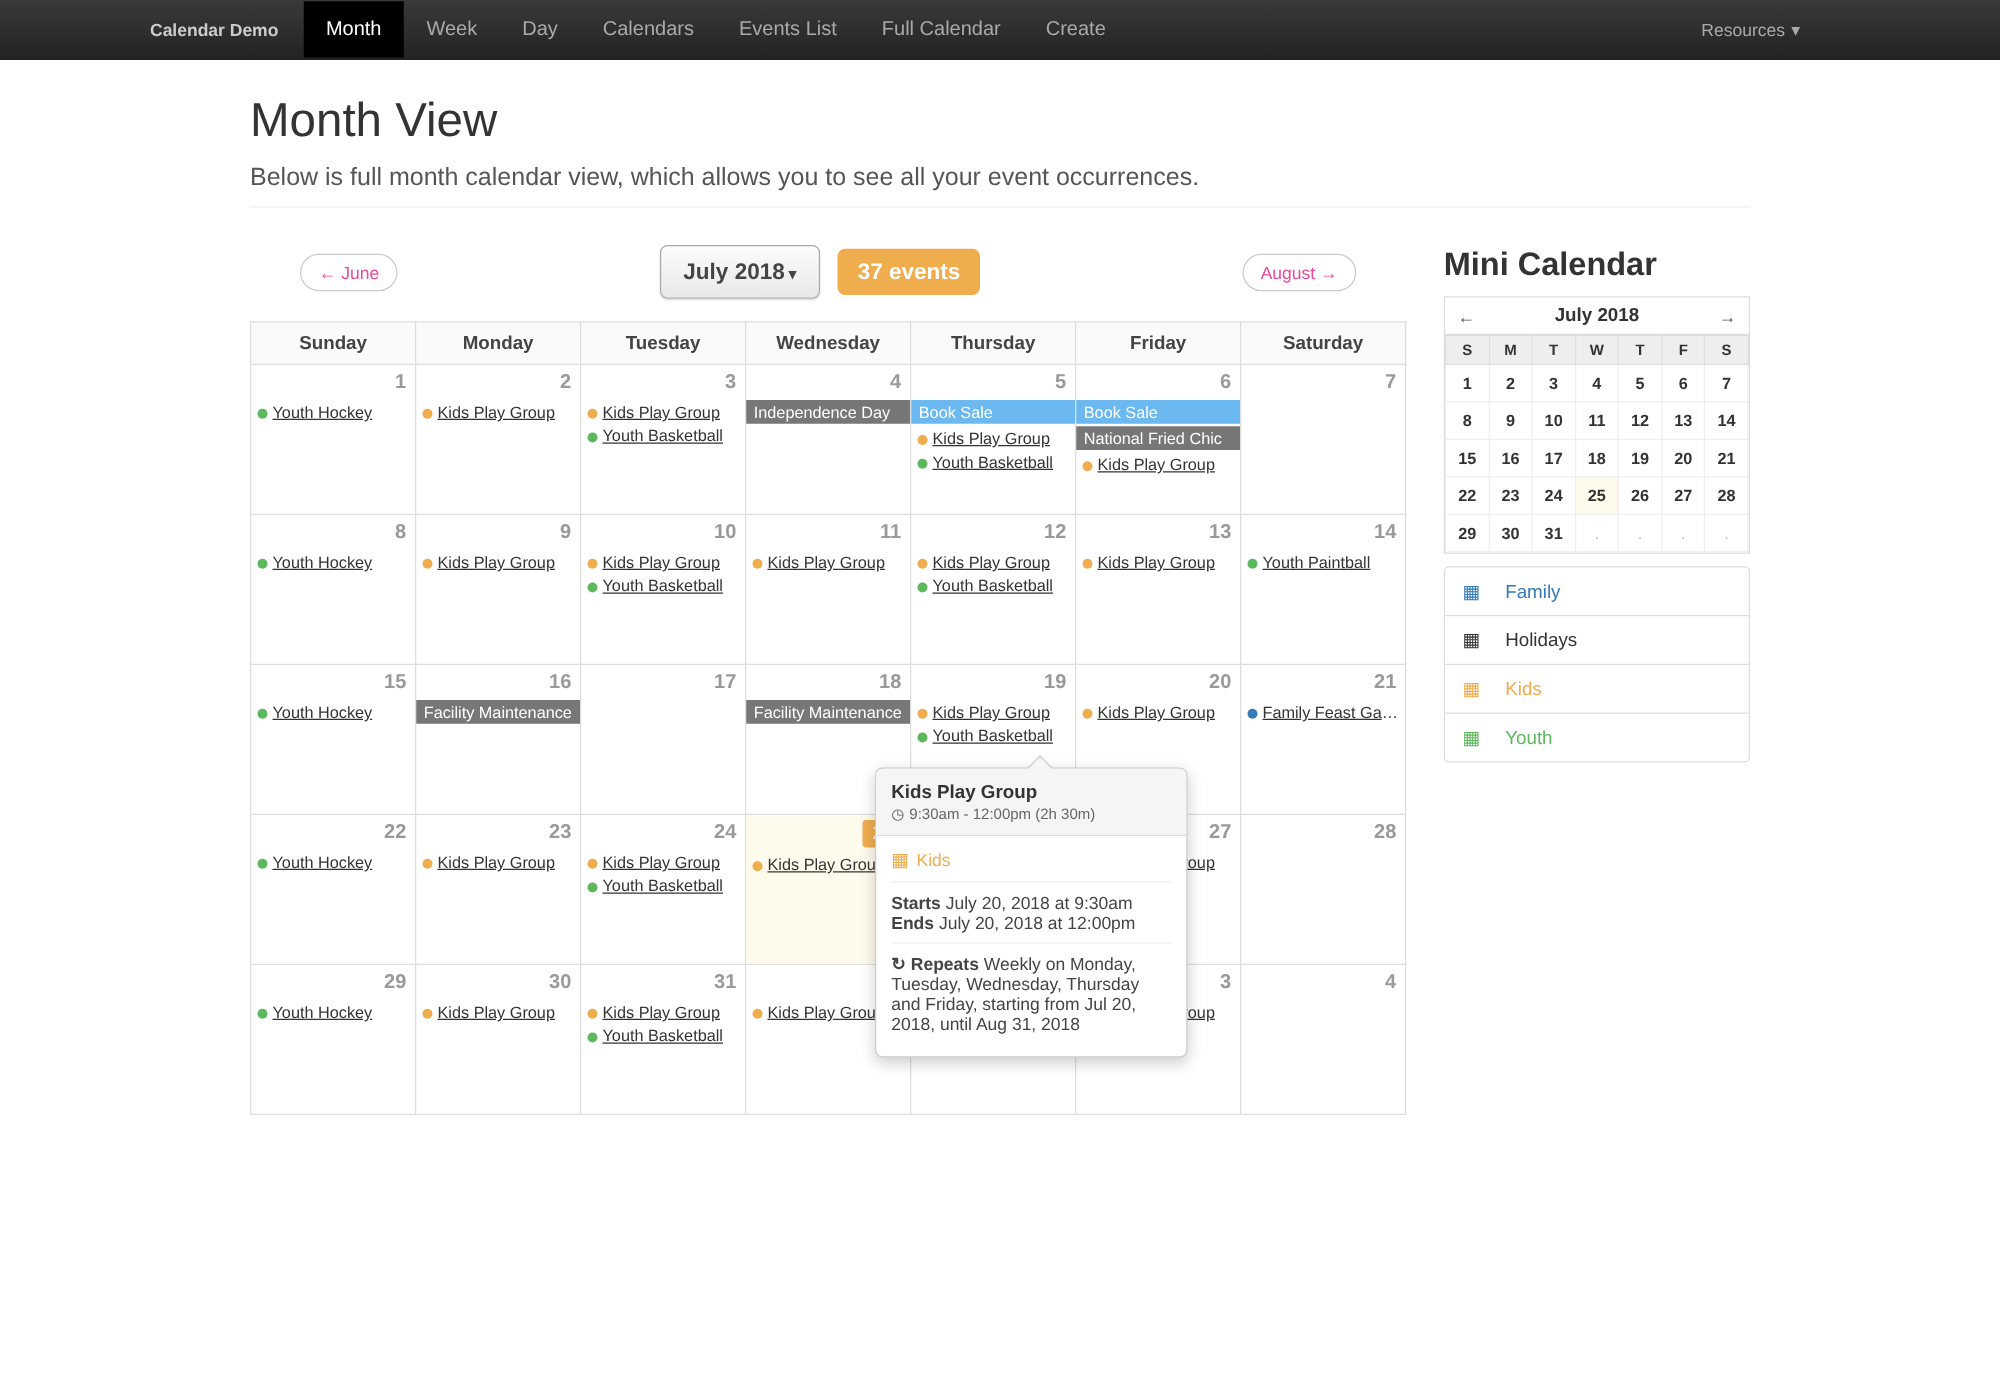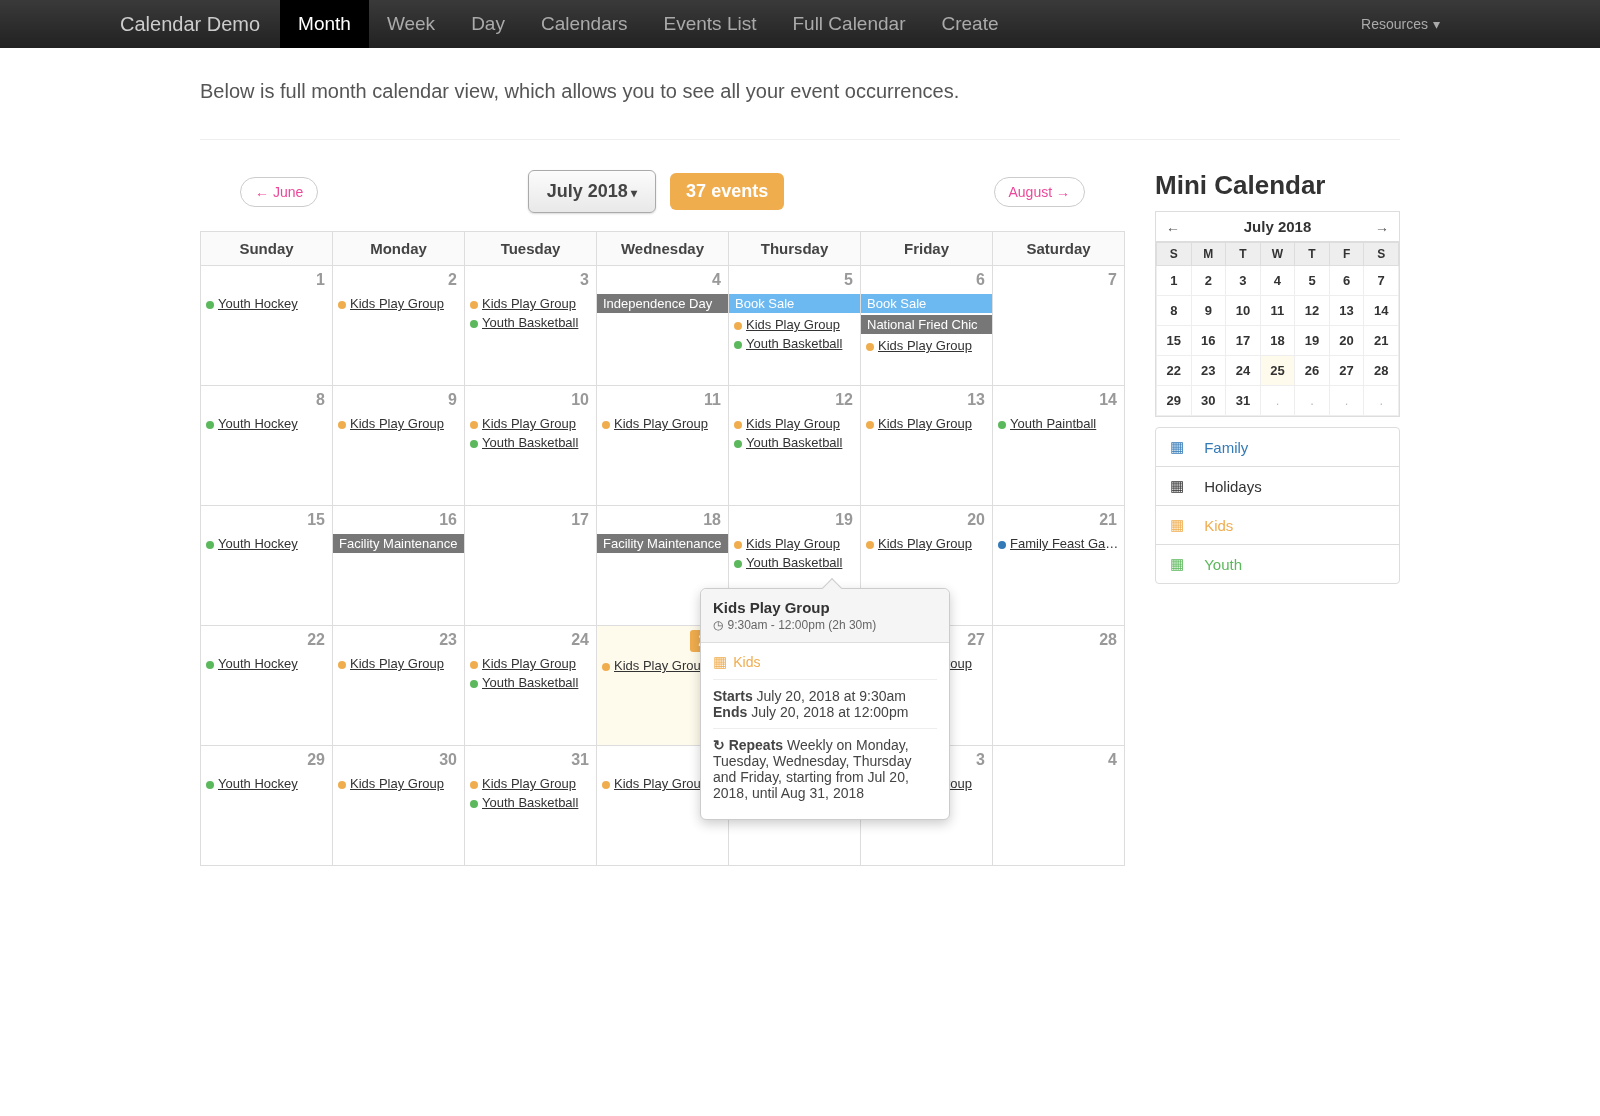--- a/index.html
+++ b/index.html
@@ -1,24 +1,24 @@
 <!DOCTYPE html>
 <html><head>
 <meta charset="utf-8">
 <style>
 * { margin: 0; padding: 0; box-sizing: border-box; }
 body { font-family: -apple-system, "Helvetica Neue", Arial, sans-serif; font-size: 14px; color: #333; background: #fff; }
 .navbar { background: linear-gradient(#3a3a3a, #222); height: 48px; display: flex; align-items: center; padding: 0 20px; }
-.navbar-brand { color: #ccc; font-size: 20px; margin-right: 20px; margin-left: 100px; }
-.nav-item { color: #aaa; padding: 14px 18px; cursor: pointer; font-size: 19px; }
+.navbar-brand { color: #ccc; font-size: 14px; margin-right: 20px; margin-left: 100px; font-weight: bold; }
+.nav-item { color: #aaa; padding: 14px 18px; cursor: pointer; font-size: 16px; }
 .nav-item.active { background: #000; color: #fff; }
 .nav-right { margin-left: auto; margin-right: 140px; color: #aaa; display: flex; align-items: center; gap: 5px; cursor: pointer; }
 .container { max-width: 1200px; margin: 0 auto; padding: 20px 0; }
 .page-title { font-size: 38px; font-weight: 300; color: #333; margin-top: 8px; }
-.page-subtitle { font-size: 20px; font-weight: 300; color: #555; margin-top: 12px; padding-bottom: 36px; border-bottom: 1px solid #eee; }
+.page-subtitle { font-size: 20px; font-weight: 300; color: #555; margin-top: 12px; padding-bottom: 11px; border-bottom: 1px solid #eee; }
 .content-row { display: flex; gap: 30px; margin-top: 30px; }
 .cal-main { flex: 1; }
 .cal-side { width: 245px; }
 .cal-header { display: flex; align-items: center; justify-content: space-between; margin-bottom: 18px; padding: 0 40px; }
 .btn-nav { border: 1px solid #ccc; border-radius: 18px; padding: 6px 14px; color: #ec4899; background: #fff; cursor: pointer; font-size: 14px; }
 .btn-nav .arrow-left::before { content: "←"; margin-right: 4px; }
 .btn-nav .arrow-right::after { content: " →"; }
 .cal-header-center { display: flex; gap: 14px; align-items: center; }
 .month-picker { border: 1px solid #aaa; border-radius: 6px; background: linear-gradient(#fcfcfc,#e8e8e8); padding: 10px 18px; font-size: 18px; font-weight: 600; color: #444; cursor: pointer; box-shadow: 0 1px 2px rgba(0,0,0,.15); }
 .caret-down::after { content: " ▾"; font-size: 12px; }
@@ -73,20 +73,21 @@
 <div class="navbar">
   <span class="navbar-brand">Calendar Demo</span>
   <span id="nav-items"><span class="nav-item active">Month</span><span class="nav-item">Week</span><span class="nav-item">Day</span><span class="nav-item">Calendars</span><span class="nav-item">Events List</span><span class="nav-item">Full Calendar</span><span class="nav-item">Create</span></span>
   <span class="nav-right">
     <span>Resources</span>
     <span>▾</span>
   </span>
 </div>
 
 <div class="container">
+  <h1 class="page-title">Month View</h1>
   <p class="page-subtitle">Below is full month calendar view, which allows you to see all your event occurrences.</p>
 
   <div class="content-row">
     <div class="cal-main" style="position:relative">
       <div class="cal-header">
         <button class="btn-nav"><span class="arrow-left"></span><span>June</span></button>
         <div class="cal-header-center">
           <div class="month-picker"><span>July 2018</span><span class="caret-down"></span></div>
           <div class="count-badge">37 events</div>
         </div>

